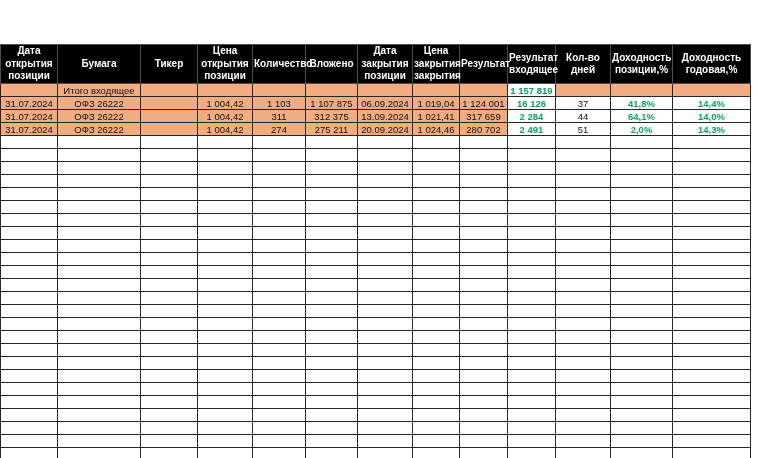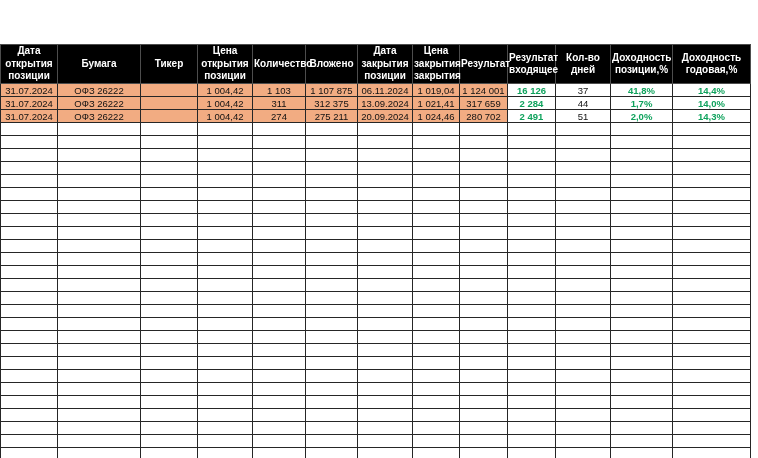--- a/index.html
+++ b/index.html
@@ -67,47 +67,62 @@
           <th>Цена закрытия закрытия</th>
           <th>Результат</th>
           <th>Результат входящее</th>
           <th>Кол-во дней</th>
           <th>Доходность позиции,%</th>
           <th>Доходность годовая,%</th>
         </tr>
     </thead>
     <tbody>
         <tr>
+          <td class="orange"></td>
+          <td class="orange">Итого входящее</td>
+          <td class="orange"></td>
+          <td class="orange"></td>
+          <td class="orange"></td>
+          <td class="orange"></td>
+          <td class="orange"></td>
+          <td class="orange"></td>
+          <td class="orange"></td>
+          <td class="green">1 157 819</td>
+          <td class="orange"></td>
+          <td class="orange"></td>
+          <td class="orange"></td>
+        </tr>
+        <tr>
           <td class="orange">31.07.2024</td>
           <td class="orange">ОФЗ 26222</td>
           <td class="orange"></td>
           <td class="orange">1 004,42</td>
           <td class="orange">1 103</td>
           <td class="orange">1 107 875</td>
-          <td class="orange">06.11.2024</td>
+          <td class="orange">06.09.2024</td>
           <td class="orange">1 019,04</td>
           <td class="orange">1 124 001</td>
           <td class="green">16 126</td>
           <td class="plain">37</td>
           <td class="green">41,8%</td>
           <td class="green">14,4%</td>
         </tr>
         <tr>
           <td class="orange">31.07.2024</td>
           <td class="orange">ОФЗ 26222</td>
           <td class="orange"></td>
           <td class="orange">1 004,42</td>
           <td class="orange">311</td>
           <td class="orange">312 375</td>
           <td class="orange">13.09.2024</td>
           <td class="orange">1 021,41</td>
           <td class="orange">317 659</td>
           <td class="green">2 284</td>
           <td class="plain">44</td>
-          <td class="green">1,7%</td>
+          <td class="green">64,1%</td>
           <td class="green">14,0%</td>
         </tr>
         <tr>
           <td class="orange">31.07.2024</td>
           <td class="orange">ОФЗ 26222</td>
           <td class="orange"></td>
           <td class="orange">1 004,42</td>
           <td class="orange">274</td>
           <td class="orange">275 211</td>
           <td class="orange">20.09.2024</td>

